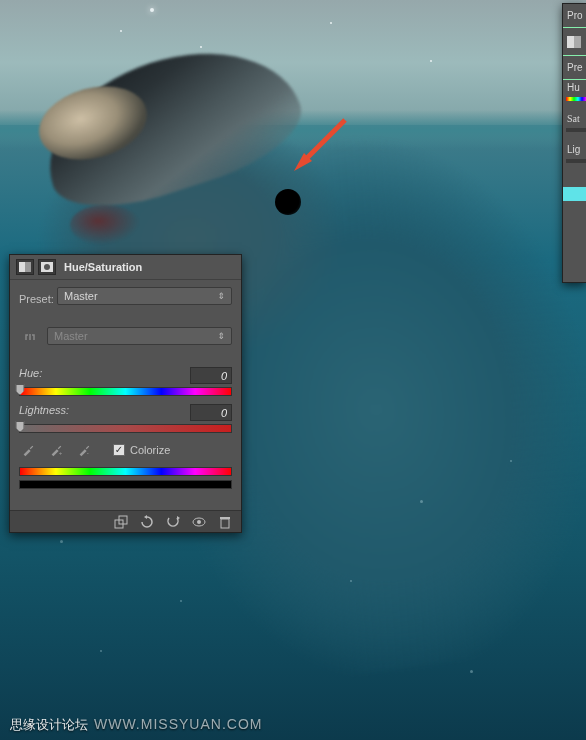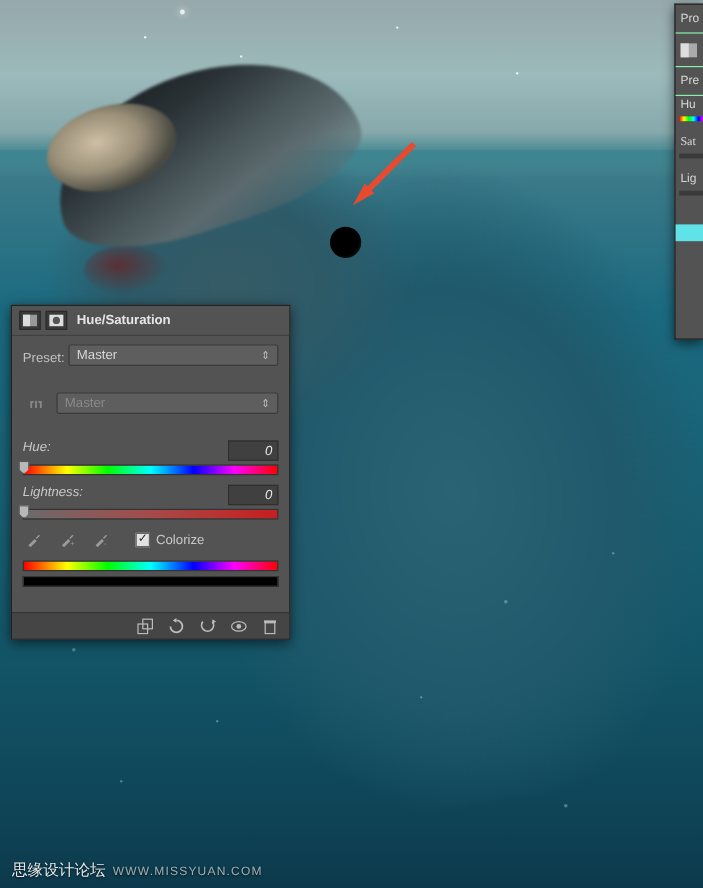--- a/index.html
+++ b/index.html
@@ -157,21 +157,21 @@
   .rp-s { background:#3a3a3a; }
   .rp-l { background:#3a3a3a; }
   .rp-cyan { height:14px; background:#5fe3e8; margin:24px 0 0 0; }
 
   .watermark {
     position:absolute; bottom:6px; left:10px;
     color:rgba(255,255,255,0.9); font-size:13px;
     text-shadow:0 1px 2px rgba(0,0,0,0.8);
     display:flex; align-items:baseline; gap:6px;
   }
-  .watermark .wm-sub { font-size:10px; color:rgba(220,230,232,0.7); letter-spacing:1px; }
+  .watermark .wm-sub { font-size:14px; color:rgba(220,230,232,0.7); letter-spacing:1px; }
 </style>
 </head>
 <body>
 
 <div class="canvas">
   <div class="sky"></div>
   <div class="horizon"></div>
   <div class="star s1"></div>
   <div class="star s2"></div>
   <div class="star s3"></div>

